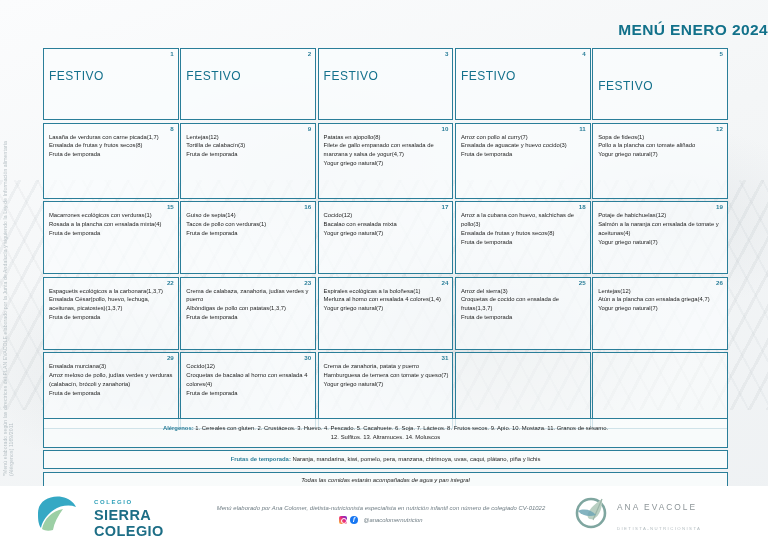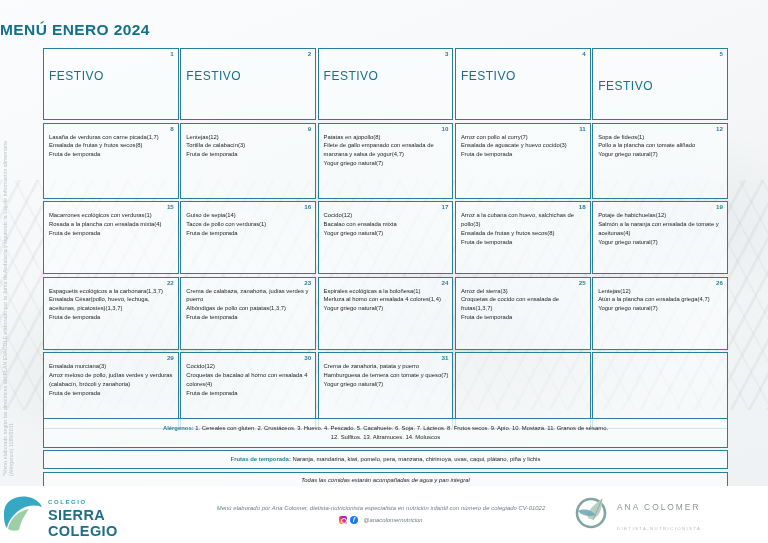--- a/index.html
+++ b/index.html
@@ -47,21 +47,21 @@
     font-size: 5.1px;
     line-height: 1.25;
     color: #b9c3c7;
     letter-spacing: .1px;
     white-space: nowrap;
   }
   .vertical-note .ln2 { display:block; }
 
   
   .title {
-    text-align: left;
+    text-align: right;
     color: #12718a;
     font-size: 15.5px;
     font-weight: bold;
     letter-spacing: .4px;
     padding-top: 21px;
   }
 
   
   .calendar {
     position: absolute;
@@ -146,21 +146,22 @@
     width: 768px;
     height: 57px;
     display: flex;
     align-items: center;
     background: #ffffff;
   }
   .logo-left {
     width: 190px;
     display: flex;
     align-items: center;
-    gap: 2px;
+    padding-left: 34px;
+    gap: 14px;
   }
   .logo-left .mark { flex: 0 0 auto; }
   .logo-left .words { line-height: 1; }
   .logo-left .w-colegio {
     font-size: 6px; letter-spacing: 1.6px; color: #2d9fb8; font-weight: bold;
   }
   .logo-left .w-sierra,
   .logo-left .w-nevada {
     font-size: 14.5px; font-weight: bold; color: #1d6e86; letter-spacing: .4px;
   }
@@ -462,20 +463,20 @@
     <div class="logo-right">
       <span>
         <svg width="40" height="40" viewBox="0 0 40 40">
           <circle cx="19" cy="20" r="14" fill="none" stroke="#7fa6a0" stroke-width="2.6"></circle>
           <path d="M30 6 C30 6, 31 20, 23 25 C18 28, 14 25, 16 20 C19 13, 30 6, 30 6 Z" fill="#b9cfc2"></path>
           <path d="M30 6 L21 27" stroke="#9ab5a8" stroke-width="1.2" fill="none"></path>
           <path d="M6 18 C12 15, 20 17, 24 22 C18 24, 10 23, 6 18 Z" fill="#6fa6b5" opacity=".85"></path>
         </svg>
       </span>
       <span class="rwords">
-        <span class="r-name">ANA COLOMER</span><br>
+        <span class="r-name">ANA EVACOLE</span><br>
         <span class="r-sub">DIETISTA-NUTRICIONISTA</span>
       </span>
     </div>
 
   </div>
 
 </div>
 
 </body></html>

